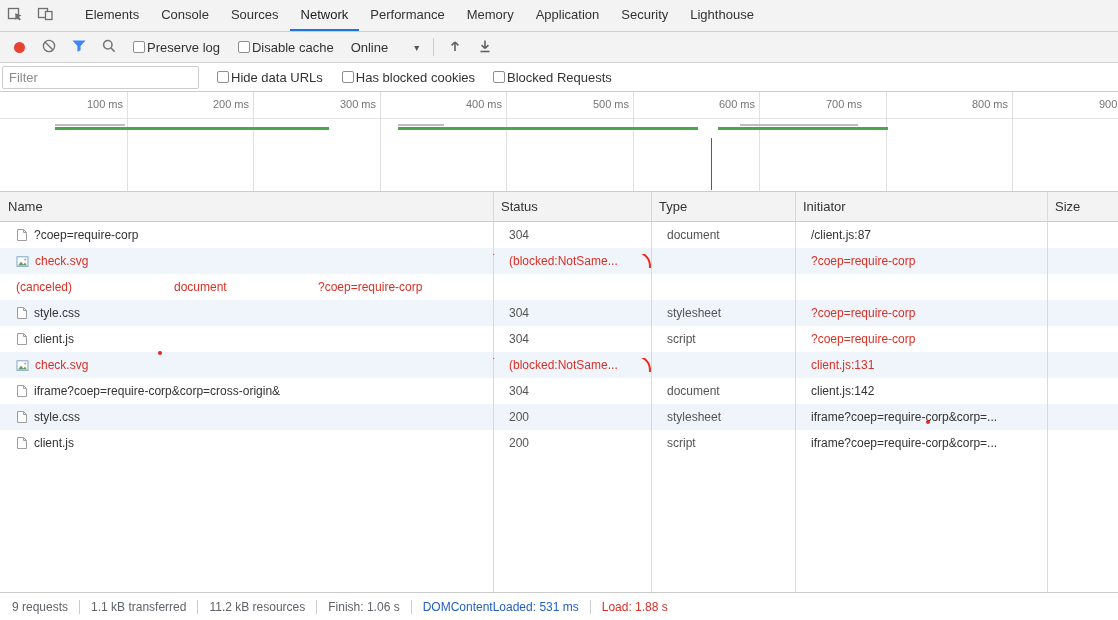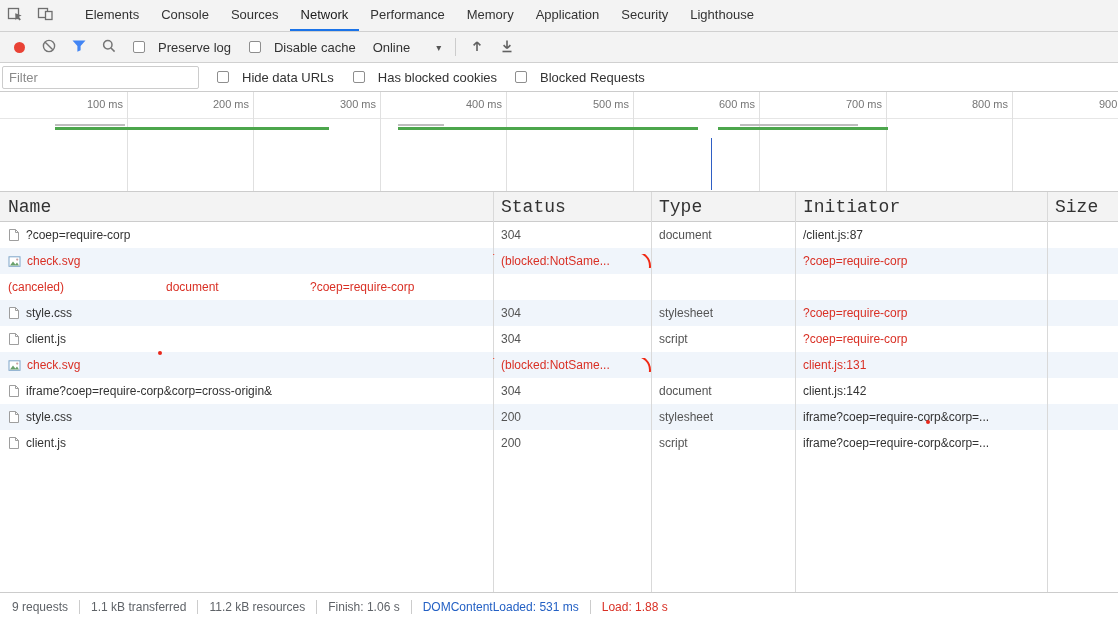--- a/index.html
+++ b/index.html
@@ -13,21 +13,21 @@
   
   .tabbar { display:flex; align-items:stretch; height:32px; background:#f3f3f3; border-bottom:1px solid #d0d0d0; flex:0 0 32px; }
   .icon-btn { width:30px; display:flex; align-items:center; justify-content:center; cursor:pointer; flex:0 0 auto; }
   .tab-strip { display:flex; margin-left:14px; }
   .tab { padding:0 11px; display:flex; align-items:center; font-size:13px; color:#333; cursor:pointer; border-bottom:2px solid transparent; }
   .tab.selected { border-bottom:2px solid #1a73e8; color:#1a1a1a; }
 
   
   .toolbar { display:flex; align-items:center; height:31px; background:#f3f3f3; border-bottom:1px solid #d0d0d0; padding:0 4px; flex:0 0 31px; }
   .record-dot { width:11px; height:11px; border-radius:50%; background:#e94235; display:inline-block; }
-  .check { display:flex; align-items:center; gap:13px; margin:0 9px; cursor:pointer; font-size:13px; color:#333; white-space:nowrap; }
+  .check { display:flex; align-items:center; gap:2px; margin:0 9px; cursor:pointer; font-size:13px; color:#333; white-space:nowrap; }
   .box { width:12px; height:12px; border:1px solid #8e8e8e; border-radius:2px; background:#fff; display:inline-block; flex:0 0 auto; }
   .dropdown { display:flex; align-items:center; gap:26px; margin:0 8px; font-size:13px; cursor:pointer; color:#333; }
   .caret { font-size:10px; color:#555; }
   .vsep { width:1px; height:18px; background:#ccc; margin:0 6px; }
 
   
   .filterbar { display:flex; align-items:center; height:29px; background:#fff; border-bottom:1px solid #ccc; flex:0 0 29px; white-space:nowrap; overflow:hidden; }
   .filter-input { width:197px; height:23px; margin-left:2px; border:1px solid #ccc; border-radius:2px; padding:0 6px; font-family:"Liberation Sans",sans-serif; font-size:13px; color:#333; outline:none; flex:0 0 auto; }
   .filter-input::placeholder { color:#8a8a8a; }
   .chips { display:flex; align-items:center; gap:13px; margin:0 6px; }
@@ -38,30 +38,30 @@
   .timeline { position:relative; height:100px; flex:0 0 100px; background:#fff; border-bottom:1px solid #ccc; overflow:hidden; }
   .gridline { position:absolute; top:0; bottom:0; width:1px; background:#e0e0e0; }
   .ruler-line { position:absolute; top:26px; left:0; right:0; height:1px; background:#e6e6e6; }
   .tick { position:absolute; top:6px; width:72px; text-align:right; font-size:11px; color:#757575; }
   .wbar { position:absolute; }
   .marker { position:absolute; width:1px; }
 
   
   .table { position:relative; flex:1 1 auto; overflow:hidden; }
   .thead { display:flex; height:30px; background:#f3f3f3; border-bottom:1px solid #ccc; align-items:center; }
-  .hcell { font-size:18px; color:#333; padding-left:8px; cursor:pointer;font-family:Liberation Mono, monospace; }
+  .hcell { font-size:13px; color:#333; padding-left:8px; cursor:pointer; }
   .col-name { width:493px; flex:0 0 493px; }
   .col-status { width:158px; flex:0 0 158px; position:relative; }
   .col-type { width:144px; flex:0 0 144px; }
   .col-initiator { width:252px; flex:0 0 252px; }
   .col-size { flex:1 1 auto; }
   .tbody { }
   .trow { display:flex; height:26px; align-items:center; cursor:default; }
   .trow.alt { background:#f0f5fb; }
-  .cell { padding-left:8px; overflow:hidden; white-space:nowrap; color:#545454; }
+  .cell { padding-left:16px; overflow:hidden; white-space:nowrap; color:#545454; }
   .cell.col-name { color:#333; display:flex; align-items:center; gap:6px; }
   .file-icon { display:inline-flex; flex:0 0 auto; }
   .err, .cell.err, .ilink.err { color:#d93025 !important; }
   .ilink { cursor:pointer; color:#333; }
   .col-sep { position:absolute; top:0; bottom:0; width:1px; background:#d9d9d9; pointer-events:none; }
   .oval { position:absolute; left:-8px; top:-3px; width:166px; height:30px; border:2.5px solid #f02915; border-radius:16px; pointer-events:none; z-index:3; }
 
   
   .statusbar { display:flex; align-items:center; height:28px; flex:0 0 28px; border-top:1px solid #ccc; background:#fff; font-size:12px; color:#5f6368; padding-left:12px; }
   .sbsep { width:1px; height:14px; background:#ccc; margin:0 11px; }
@@ -186,21 +186,21 @@
       <div class="tick" style="left: 177px;">200 ms</div>
       <div class="gridline" style="left: 380px;"></div>
       <div class="tick" style="left: 304px;">300 ms</div>
       <div class="gridline" style="left: 506px;"></div>
       <div class="tick" style="left: 430px;">400 ms</div>
       <div class="gridline" style="left: 633px;"></div>
       <div class="tick" style="left: 557px;">500 ms</div>
       <div class="gridline" style="left: 759px;"></div>
       <div class="tick" style="left: 683px;">600 ms</div>
       <div class="gridline" style="left: 886px;"></div>
-      <div class="tick" style="left: 810px;">700 ms</div>
+      <div class="tick" style="left: 790px;">700 ms</div>
       <div class="gridline" style="left: 1012px;"></div>
       <div class="tick" style="left: 936px;">800 ms</div>
       <div class="tick" style="left: 1063px;">900 ms</div>
       <div class="wbar" style="left: 55px; top: 32px; width: 70px; height: 2px; background: rgb(189, 189, 189);"></div>
       <div class="wbar" style="left: 55px; top: 35px; width: 274px; height: 3px; background: rgb(76, 166, 76);"></div>
       <div class="wbar" style="left: 398px; top: 32px; width: 46px; height: 2px; background: rgb(189, 189, 189);"></div>
       <div class="wbar" style="left: 398px; top: 35px; width: 300px; height: 3px; background: rgb(76, 166, 76);"></div>
       <div class="wbar" style="left: 740px; top: 32px; width: 118px; height: 2px; background: rgb(189, 189, 189);"></div>
       <div class="wbar" style="left: 718px; top: 35px; width: 170px; height: 3px; background: rgb(76, 166, 76);"></div>
       <div class="marker" style="left: 711px; top: 46px; height: 52px; background: rgb(47, 95, 196);"></div>

